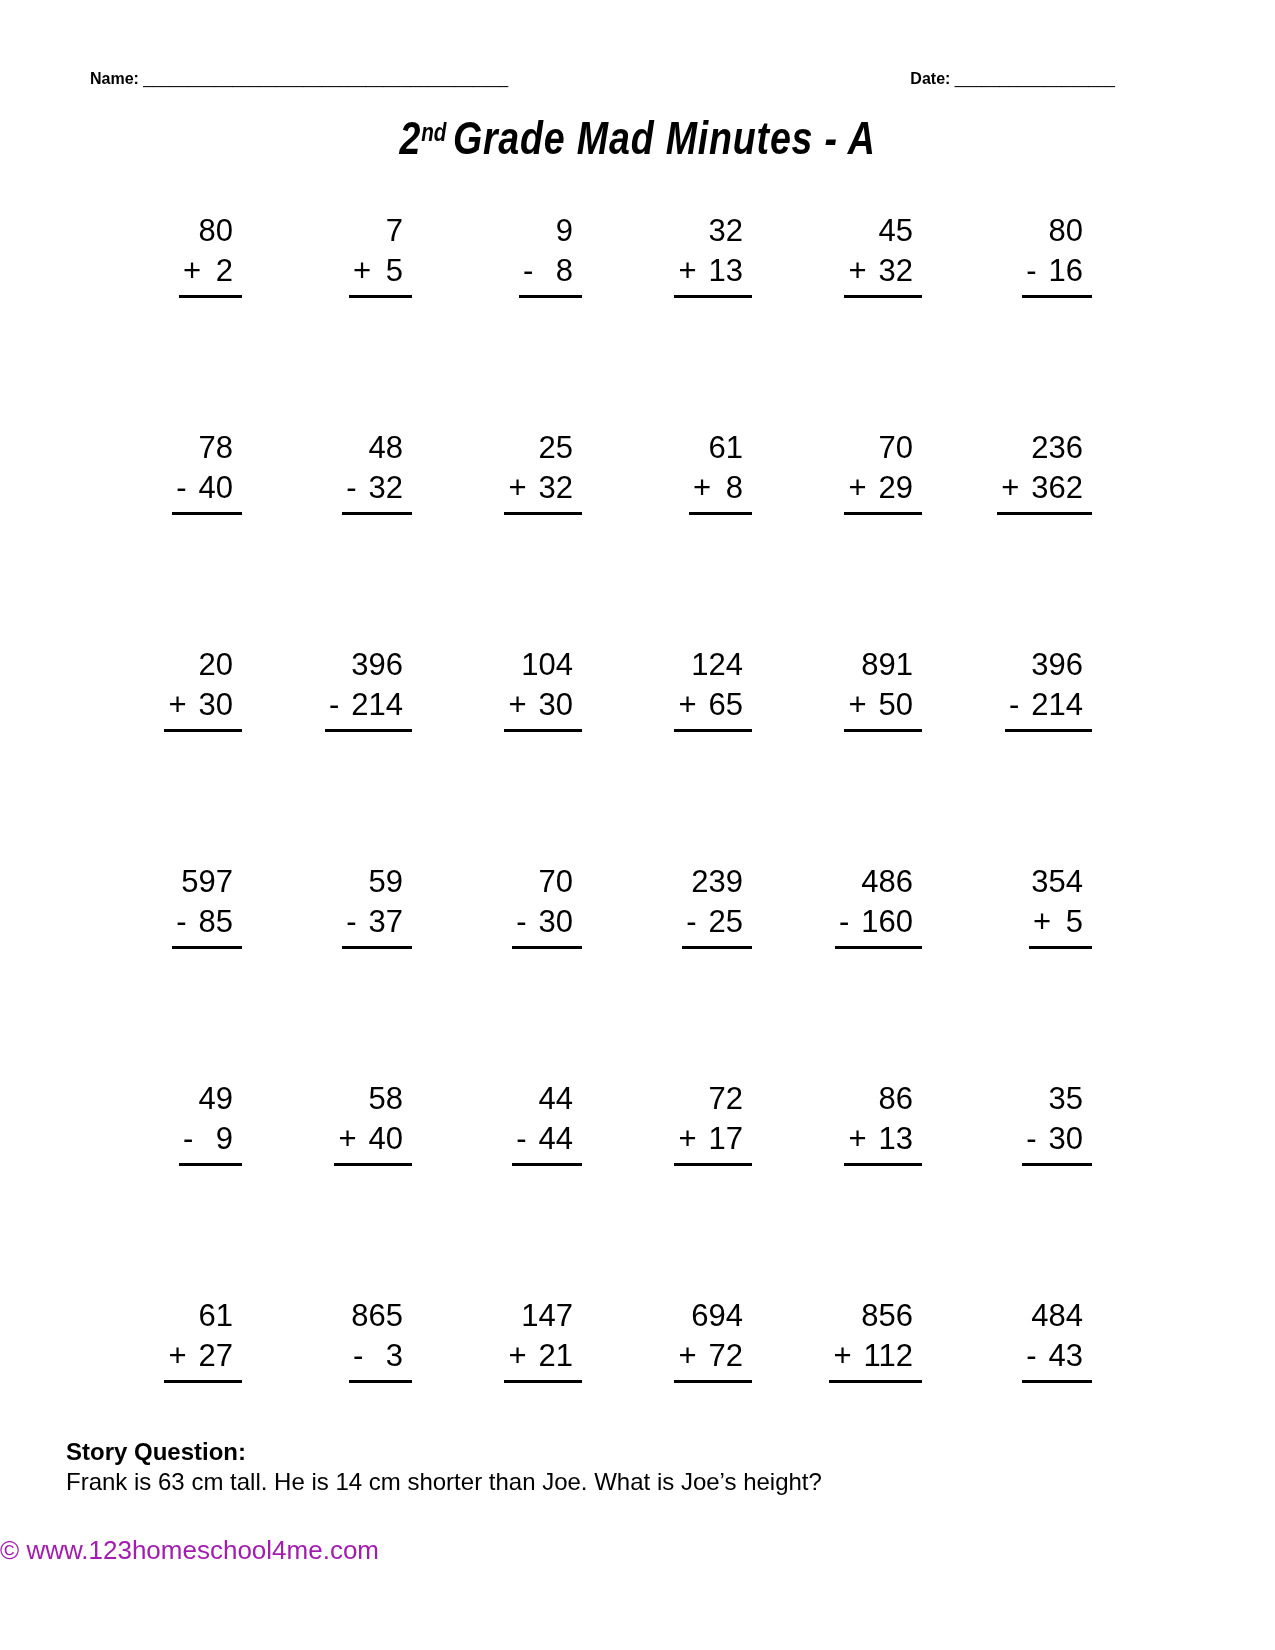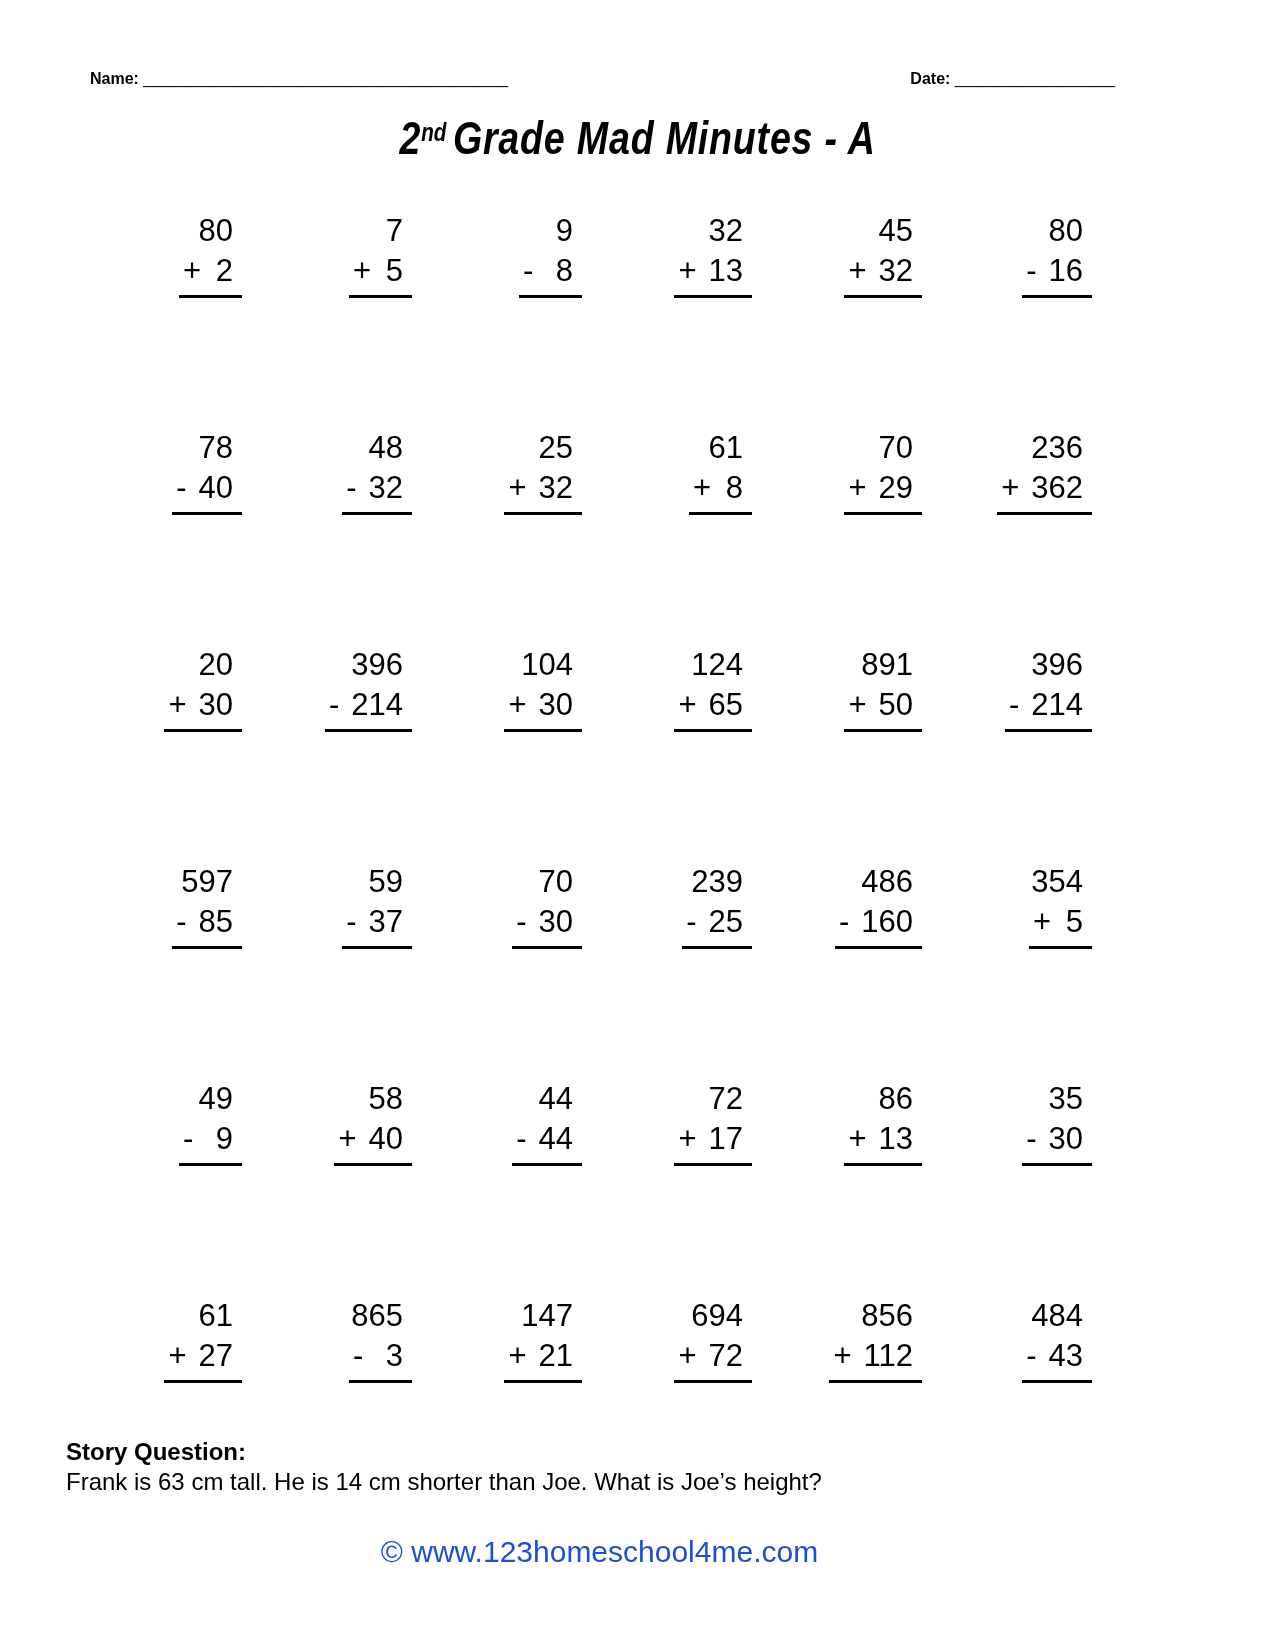--- a/index.html
+++ b/index.html
@@ -66,24 +66,24 @@
     padding: 0 9px 4px 4px;
     white-space: nowrap;
   }
 
   
   .story { padding: 54px 90px 0 66px; font-size: 24px; line-height: 30px; }
   .story-label { font-weight: bold; }
 
   
   .footer {
-    text-align: center;
+    text-align: left;
     padding: 38px 76px 0 0;
-    font-size: 30px;
-    color: #1d4ed8;
+    font-size: 26px;
+    color: #a21caf;
   }
 </style>
 </head>
 <body>
 
 <div class="sheet">
 
   <div class="header">
     <div class="field"><span class="flabel">Name:</span> <span class="fline">_________________________________________</span></div>
     <div class="field"><span class="flabel">Date:</span> <span class="fline">__________________</span></div>

